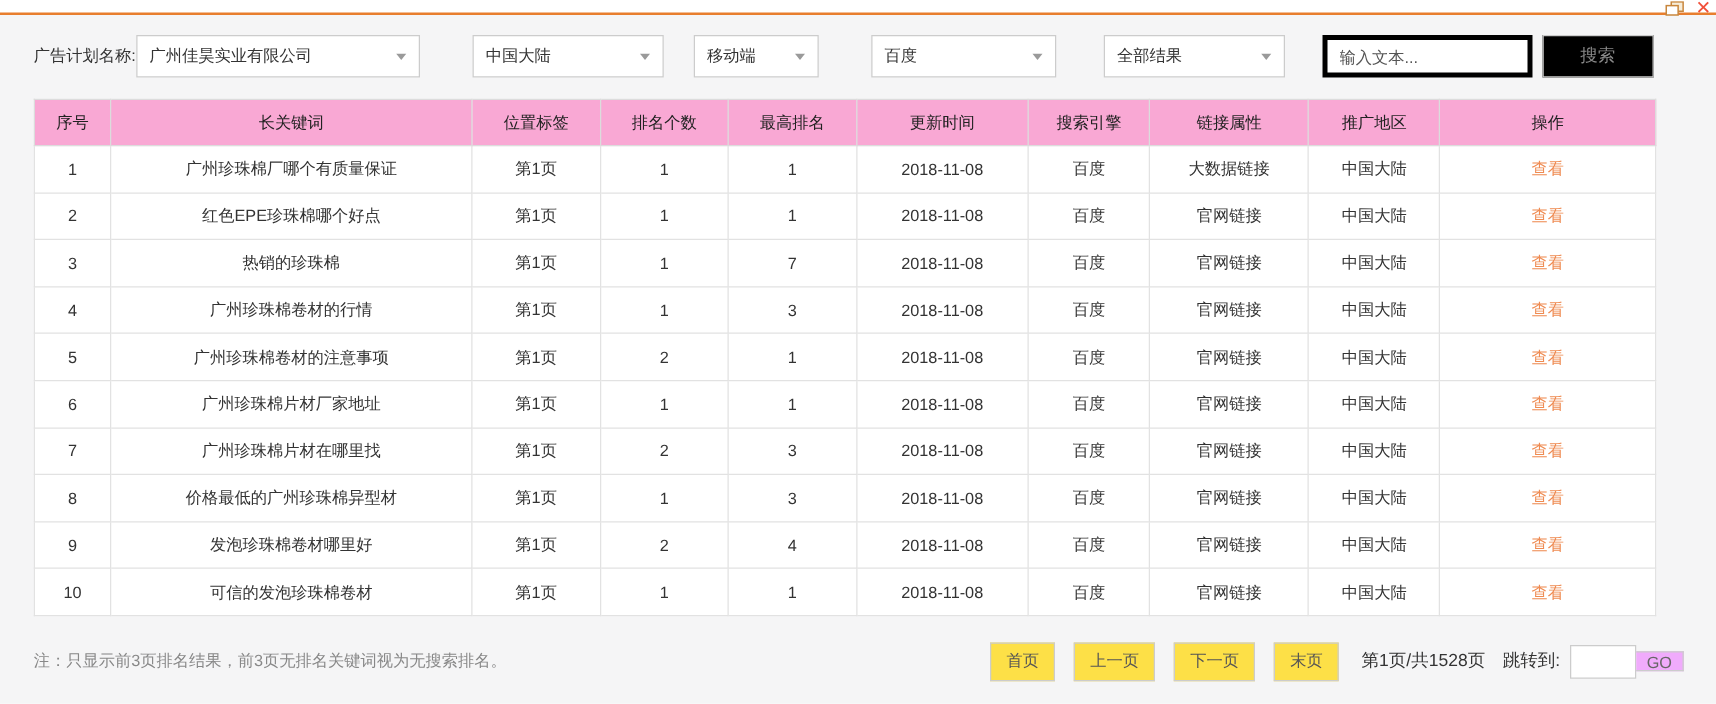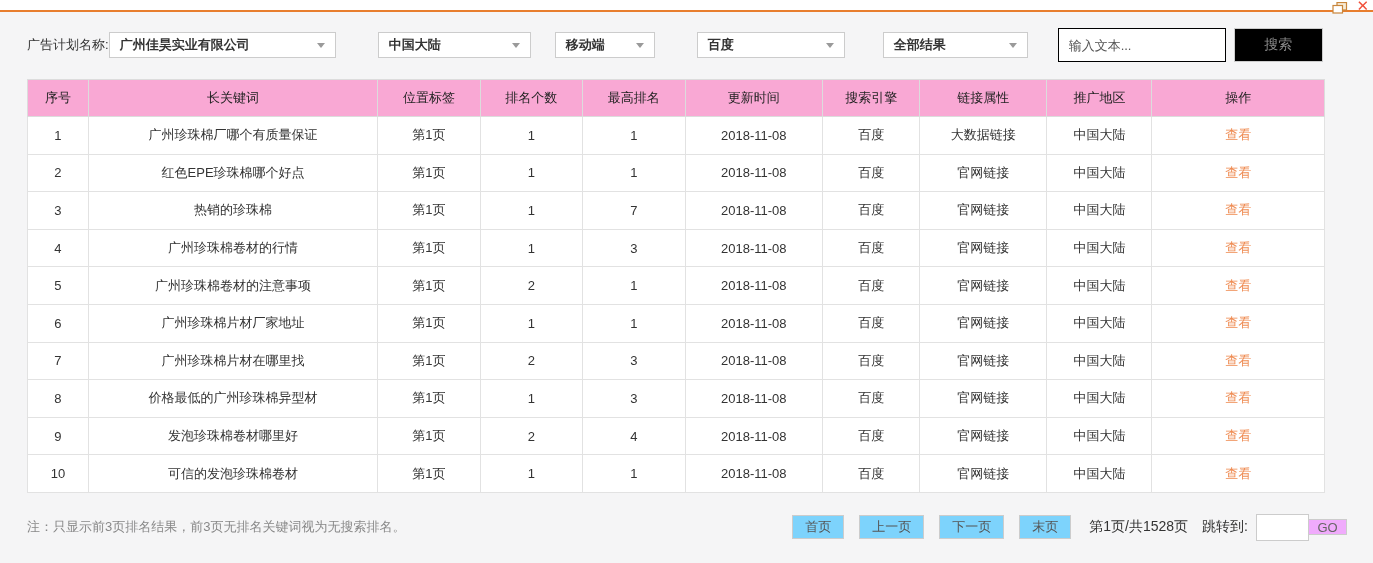--- a/index.html
+++ b/index.html
@@ -40,49 +40,48 @@
 
   
   .filter-bar {
     display: flex;
     align-items: center;
     margin: 16px 0 0 27px;
     height: 34px;
   }
   .filter-label { font-size: 13px; color: #333; white-space: nowrap; }
   .dropdown {
-    height: 26px;
+    height: 34px;
     background: #fff;
     border: 1px solid #ccc;
     display: flex;
     align-items: center;
     justify-content: space-between;
     padding: 0 10px;
     font-size: 13px;
     color: #333;
     cursor: pointer;
     flex: none;
-    font-weight: bold;
   }
   .dd-arrow {
     width: 0; height: 0;
     border-left: 4px solid transparent;
     border-right: 4px solid transparent;
     border-top: 5px solid #9a9a9a;
     margin-left: 8px;
     flex: none;
   }
   .dd-plan   { width: 227px; margin-right: 42px; }
   .dd-region { width: 153px; margin-right: 24px; }
   .dd-device { width: 100px; margin-right: 42px; }
   .dd-engine { width: 148px; margin-right: 38px; }
   .dd-result { width: 145px; margin-right: 30px; gap: 26px; }
   .search-input {
     width: 168px; height: 34px;
-    border: 1px solid #000000;
+    border: 4px solid #000000;
     background: #fff;
     font-size: 13px;
     padding: 0 10px;
     color: #333;
     margin-right: 8px;
     outline: none;
     flex: none;
   }
   .search-input::placeholder { color: #555; opacity: 1; }
   .search-btn {
@@ -132,22 +131,22 @@
   
   .footer-bar {
     display: flex;
     justify-content: space-between;
     align-items: center;
     margin: 21px 26px 0 27px;
   }
   .note { font-size: 13px; color: #888; }
   .pagination { display: flex; align-items: center; }
   .page-btn {
-    height: 24px;
-    background: #7dd3fc;
+    height: 31px;
+    background: #fde047;
     border: 1px solid #ccc;
     color: #555;
     font-size: 13px;
     padding: 0 12px;
     margin-left: 15px;
     cursor: pointer;
     white-space: nowrap;
   }
   .page-btn:first-child { margin-left: 0; }
   .page-info { font-size: 14px; color: #333; margin-left: 18px; white-space: nowrap; }

